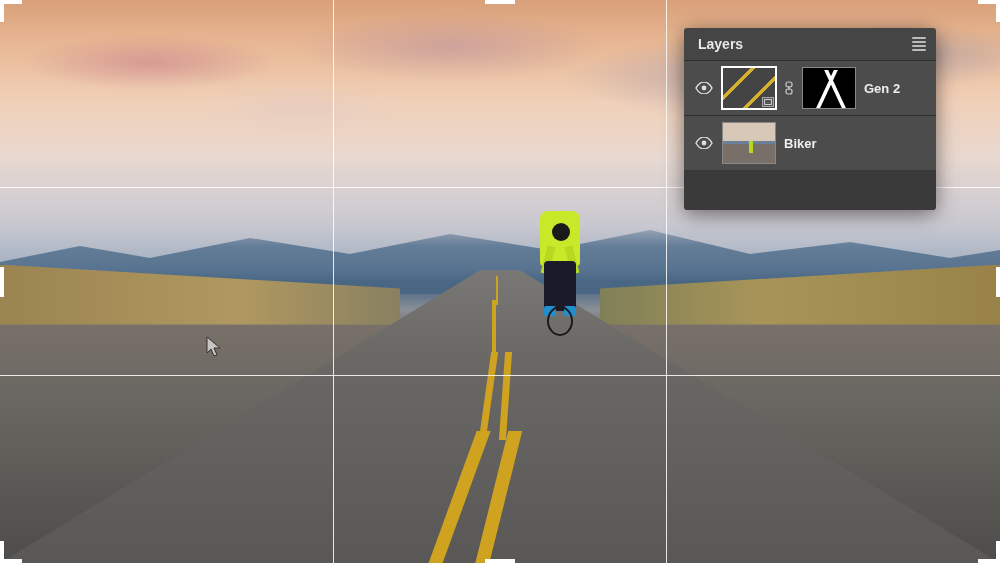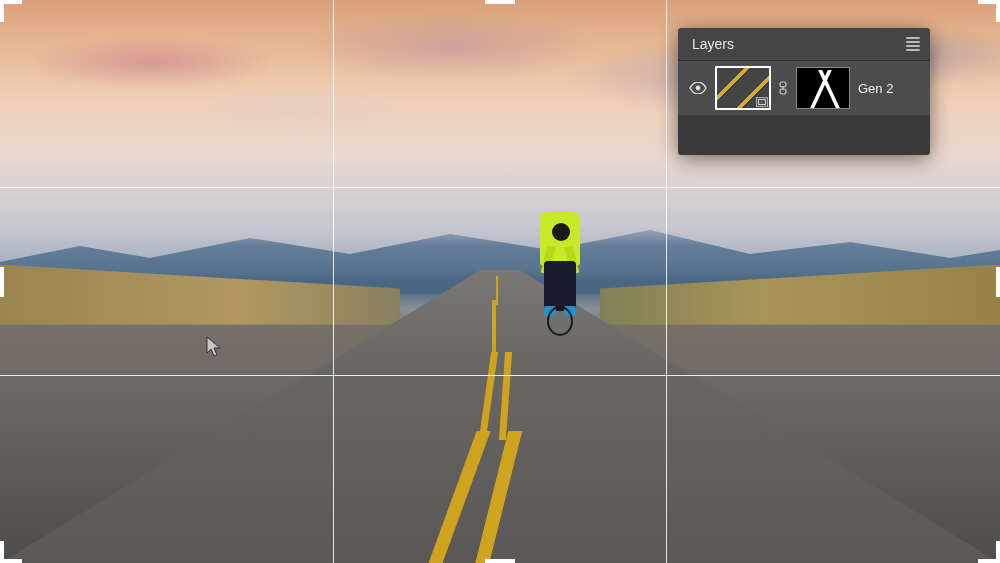--- a/index.html
+++ b/index.html
@@ -185,27 +185,28 @@
     position: absolute;
     top: 335px; left: 205px;
     width: 20px; height: 24px;
     pointer-events: none;
   }
 
   
   .layers-panel {
     position: absolute;
     top: 28px;
-    right: 70px;
+    right: 64px;
     width: 252px;
     background: #3a3a3a;
     border-radius: 8px;
     box-shadow: 0 4px 20px rgba(0,0,0,0.5);
     color: #e8e8e8;
     font-size: 13px;
+    font-weight: bold;
   }
   .layers-header {
     display: flex;
     align-items: center;
     justify-content: space-between;
     padding: 8px 10px 8px 14px;
     background: #454545;
     border-radius: 3px 3px 0 0;
   }
   .layers-header-title { font-size: 14px; }
@@ -382,15 +383,25 @@
         <rect x="1" y="1" width="6" height="5" rx="2" fill="none" stroke="#ccc" stroke-width="1.2"></rect>
         <rect x="1" y="8" width="6" height="5" rx="2" fill="none" stroke="#ccc" stroke-width="1.2"></rect>
         <line x1="4" y1="5" x2="4" y2="9" stroke="#ccc" stroke-width="1.2"></line>
       </svg>
     </div>
     <div class="layer-thumb thumb-gen2-mask"></div>
     <span class="layer-name">Gen 2</span>
   </div>
 
 
+  <div class="layer-row">
+    <div class="visibility-toggle">
+      <svg width="18" height="12" viewBox="0 0 18 12">
+        <path d="M9 0 C4 0 1 6 1 6 s3 6 8 6 s8-6 8-6 S14 0 9 0z" fill="none" stroke="#ddd" stroke-width="1.4"></path>
+        <circle cx="9" cy="6" r="2.4" fill="#ddd"></circle>
+      </svg>
+    </div>
+    <div class="layer-thumb thumb-biker"></div>
+    <span class="layer-name">Biker</span>
+  </div>
 
   <div class="layers-footer"></div>
 </div>
 
 </body></html>

